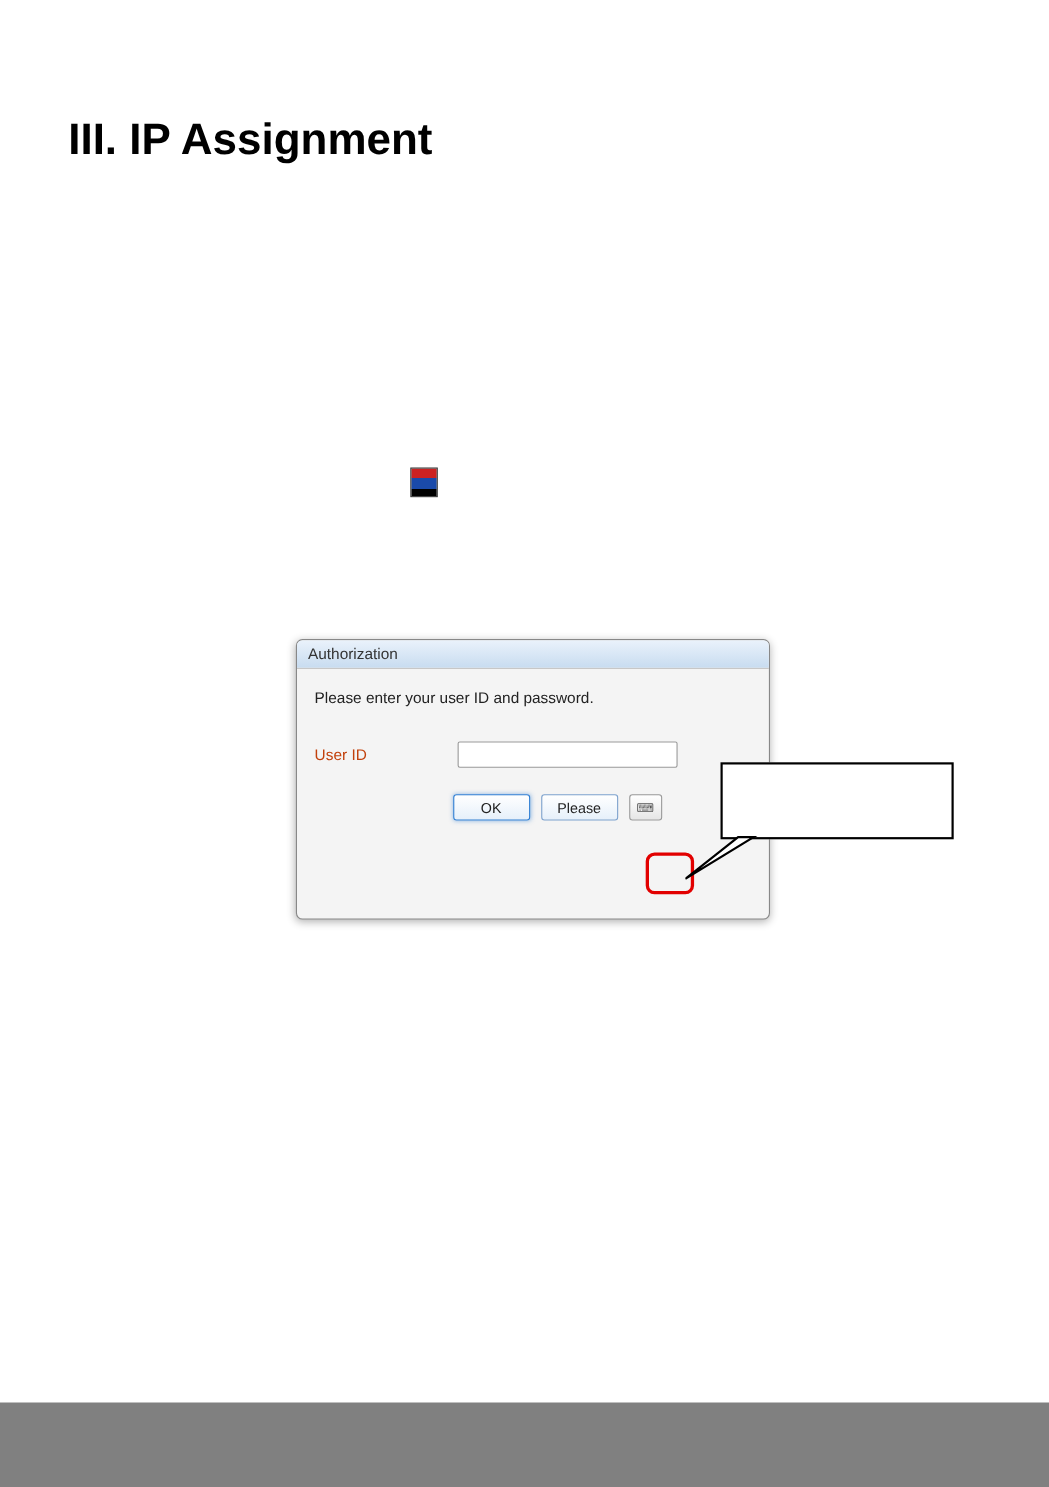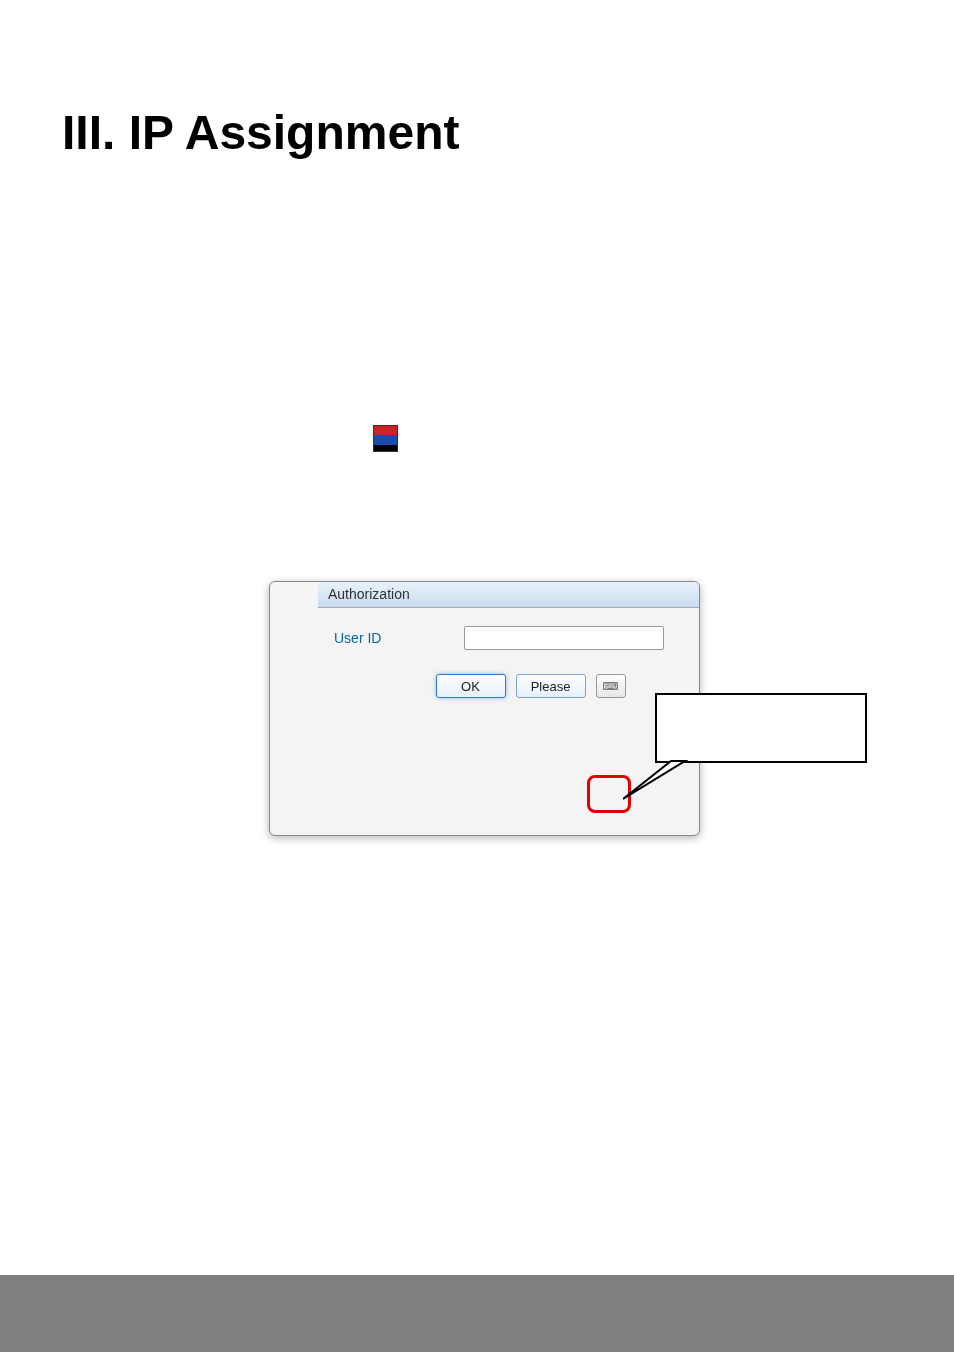--- a/index.html
+++ b/index.html
@@ -9,21 +9,21 @@
     background: #fff;
     font-family: Arial, sans-serif;
     position: relative;
   }
   .page-title {
     position: absolute;
     left: 62px;
     top: 105px;
     font-family: Arial, sans-serif;
     font-weight: 900;
-    font-size: 48px;
+    font-size: 40px;
     color: #000;
     letter-spacing: 0px;
   }
   .app-icon {
     position: absolute;
     left: 373px;
     top: 425px;
     width: 25px;
     height: 27px;
     background: linear-gradient(to bottom, #cc2222 0%, #cc2222 35%, #1a4aaa 35%, #1a4aaa 75%, #000 75%, #000 100%);
@@ -32,21 +32,20 @@
   .dialog {
     position: absolute;
     left: 269px;
     top: 581px;
     width: 431px;
     height: 255px;
     background: #f4f4f4;
     border: 1px solid #888;
     border-radius: 6px;
     box-shadow: 0 2px 8px rgba(0,0,0,0.3);
-    padding-left: 48px;
   }
   .dialog-titlebar {
     height: 26px;
     background: linear-gradient(to bottom, #eaf2fb 0%, #c8dcf0 100%);
     border-bottom: 1px solid #aaa;
     border-radius: 5px 5px 0 0;
     padding: 4px 10px;
     font-size: 14px;
     color: #333;
   }
@@ -59,21 +58,21 @@
     margin-bottom: 32px;
   }
   .form-row {
     display: flex;
     align-items: center;
     margin-bottom: 24px;
   }
   .form-label {
     width: 130px;
     font-size: 14px;
-    color: #0369a1;
+    color: #c2410c;
   }
   .text-input {
     width: 200px;
     height: 24px;
     border: 1px solid #999;
     border-radius: 2px;
     background: #fff;
     padding: 2px 4px;
     font-size: 13px;
   }
@@ -155,20 +154,21 @@
 </head>
 <body>
 
 <h1 class="page-title">III.  IP Assignment</h1>
 
 <div class="app-icon"></div>
 
 <div class="dialog">
   <div class="dialog-titlebar">Authorization</div>
   <div class="dialog-body">
+    <div class="dialog-msg">Please enter your user ID and password.</div>
 
     <div class="form-row">
       <div class="form-label">User ID</div>
       <input type="text" class="text-input" value="" style="">
     </div>
 
 
     <div class="btn-row">
       <button class="btn ok">OK</button>
       <button class="btn">Please</button>

